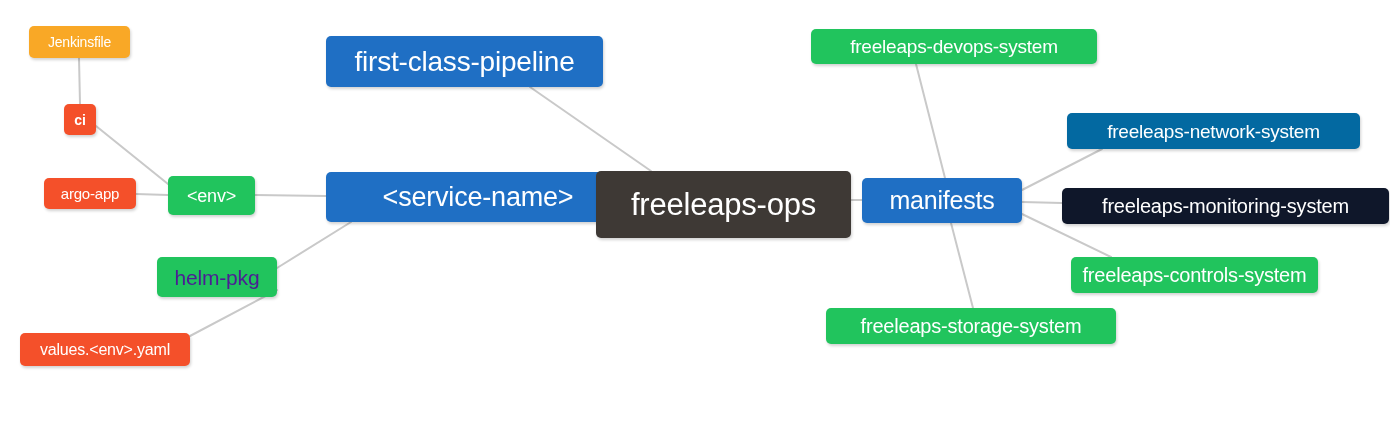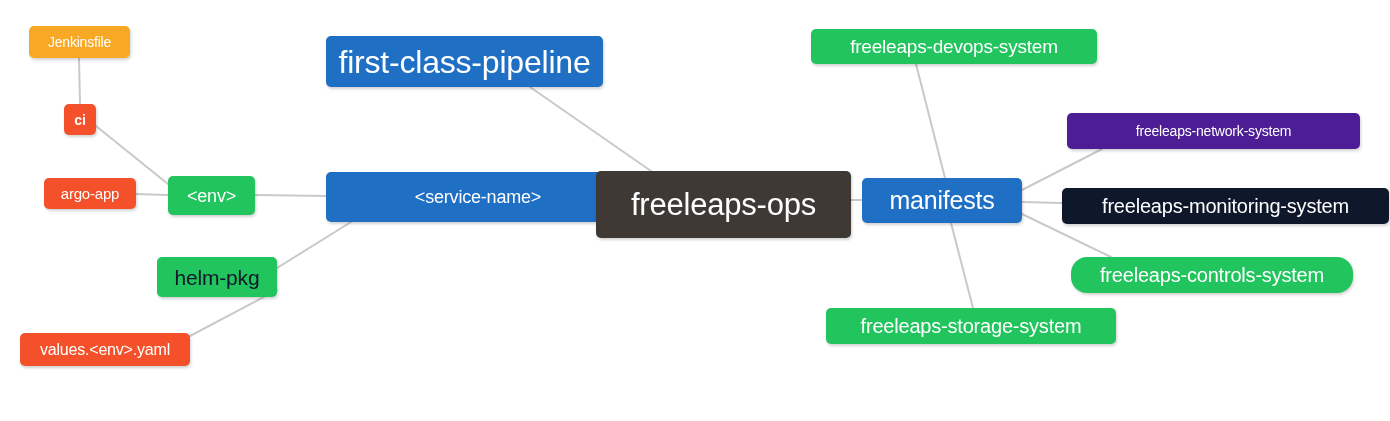--- a/index.html
+++ b/index.html
@@ -75,47 +75,47 @@
       </div>
       <div class="node" style="left: 53px; top: 104px; width: 32px; height: 31px; background: rgb(244, 80, 42); font-size: 14px; color: rgb(255, 255, 255); font-weight: bold;">
         <span class="node-label">ci</span>
       </div>
       <div class="node" style="left: 33px; top: 178px; width: 92px; height: 31px; background: rgb(244, 80, 42); font-size: 15px; color: rgb(255, 255, 255);">
         <span class="node-label">argo-app</span>
       </div>
       <div class="node" style="left: 157px; top: 176px; width: 87px; height: 39px; background: rgb(33, 196, 93); font-size: 18px; color: rgb(255, 255, 255);">
         <span class="node-label">&lt;env&gt;</span>
       </div>
-      <div class="node" style="left: 146px; top: 257px; width: 120px; height: 40px; background: rgb(33, 196, 93); font-size: 21px; color: #0f172a;">
+      <div class="node" style="left: 146px; top: 257px; width: 120px; height: 40px; background: rgb(33, 196, 93); font-size: 21px; color: #4c1d95;">
         <span class="node-label">helm-pkg</span>
       </div>
       <div class="node" style="left: 9px; top: 333px; width: 170px; height: 33px; background: rgb(244, 80, 42); font-size: 16px; color: rgb(255, 255, 255); text-align: center;">
         <span class="node-label">values.&lt;env&gt;.yaml</span>
       </div>
-      <div class="node" style="left: 315px; top: 36px; width: 277px; height: 51px; background: rgb(31, 111, 196); font-size: 32px; color: rgb(255, 255, 255);">
+      <div class="node" style="left: 315px; top: 36px; width: 277px; height: 51px; background: rgb(31, 111, 196); font-size: 28px; color: rgb(255, 255, 255);">
         <span class="node-label">first-class-pipeline</span>
       </div>
-      <div class="node" style="left: 315px; top: 172px; width: 304px; height: 50px; background: rgb(31, 111, 196); font-size: 18px; color: rgb(255, 255, 255);">
+      <div class="node" style="left: 315px; top: 172px; width: 304px; height: 50px; background: rgb(31, 111, 196); font-size: 27px; color: rgb(255, 255, 255);">
         <span class="node-label">&lt;service-name&gt;</span>
       </div>
       <div class="node" style="left: 585px; top: 171px; width: 255px; height: 67px; background: rgb(62, 57, 53); font-size: 31px; color: rgb(255, 255, 255); text-align: center;">
         <span class="node-label">freeleaps-ops</span>
       </div>
       <div class="node" style="left: 851px; top: 178px; width: 160px; height: 45px; background: rgb(31, 111, 196); font-size: 25px; color: rgb(255, 255, 255);">
         <span class="node-label">manifests</span>
       </div>
       <div class="node" style="left: 800px; top: 29px; width: 286px; height: 35px; background: rgb(33, 196, 93); font-size: 19px; color: rgb(255, 255, 255);">
         <span class="node-label">freeleaps-devops-system</span>
       </div>
-      <div class="node" style="left: 1056px; top: 113px; width: 293px; height: 36px; background: #4c1d95; font-size: 14px; color: rgb(255, 255, 255);">
+      <div class="node" style="left: 1056px; top: 113px; width: 293px; height: 36px; background: #0369a1; font-size: 19px; color: rgb(255, 255, 255);">
         <span class="node-label">freeleaps-network-system</span>
       </div>
       <div class="node" style="left: 1051px; top: 188px; width: 327px; height: 36px; background: #0f172a; font-size: 20px; color: rgb(255, 255, 255);">
         <span class="node-label">freeleaps-monitoring-system</span>
       </div>
-      <div class="node" style="left: 1060px; top: 257px; width: 282px; height: 36px; background: rgb(33, 196, 93); font-size: 20px; color: rgb(255, 255, 255); border-radius: 16px;">
+      <div class="node" style="left: 1060px; top: 257px; width: 247px; height: 36px; background: rgb(33, 196, 93); font-size: 20px; color: rgb(255, 255, 255);">
         <span class="node-label">freeleaps-controls-system</span>
       </div>
       <div class="node" style="left: 815px; top: 308px; width: 290px; height: 36px; background: rgb(33, 196, 93); font-size: 20px; color: rgb(255, 255, 255);">
         <span class="node-label">freeleaps-storage-system</span>
       </div>
     </div>
 </div>
 
 </body></html>

